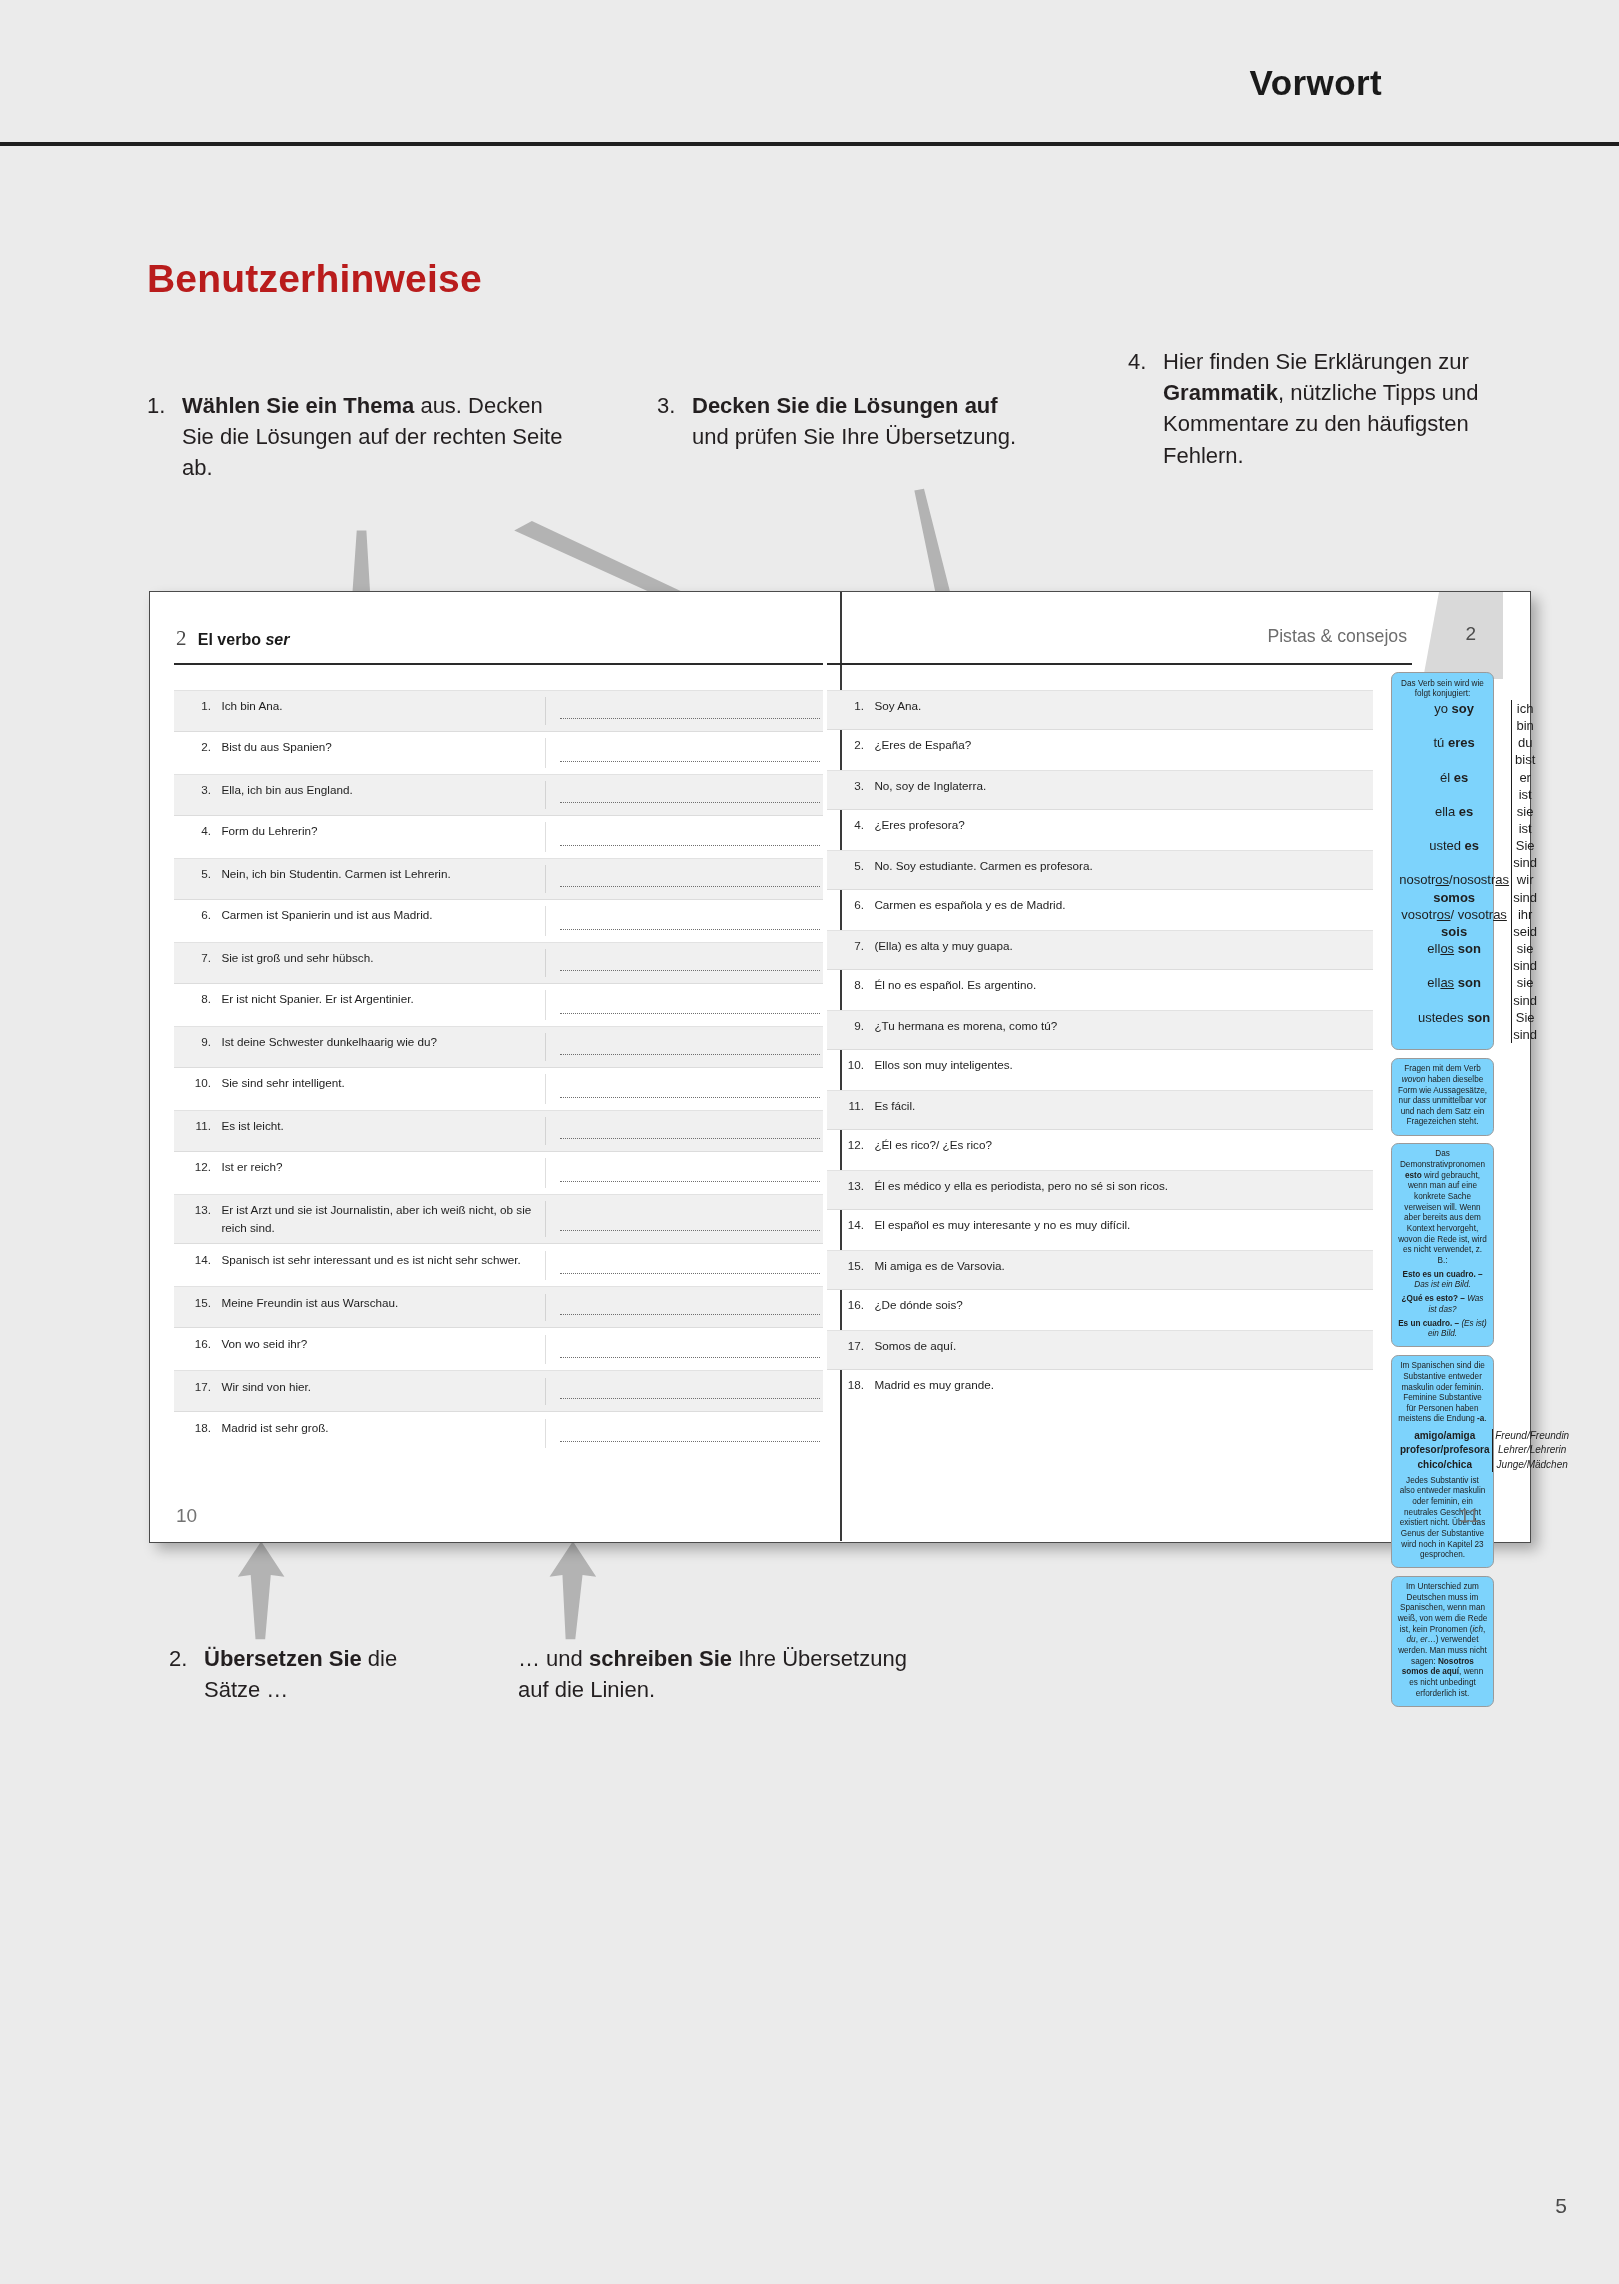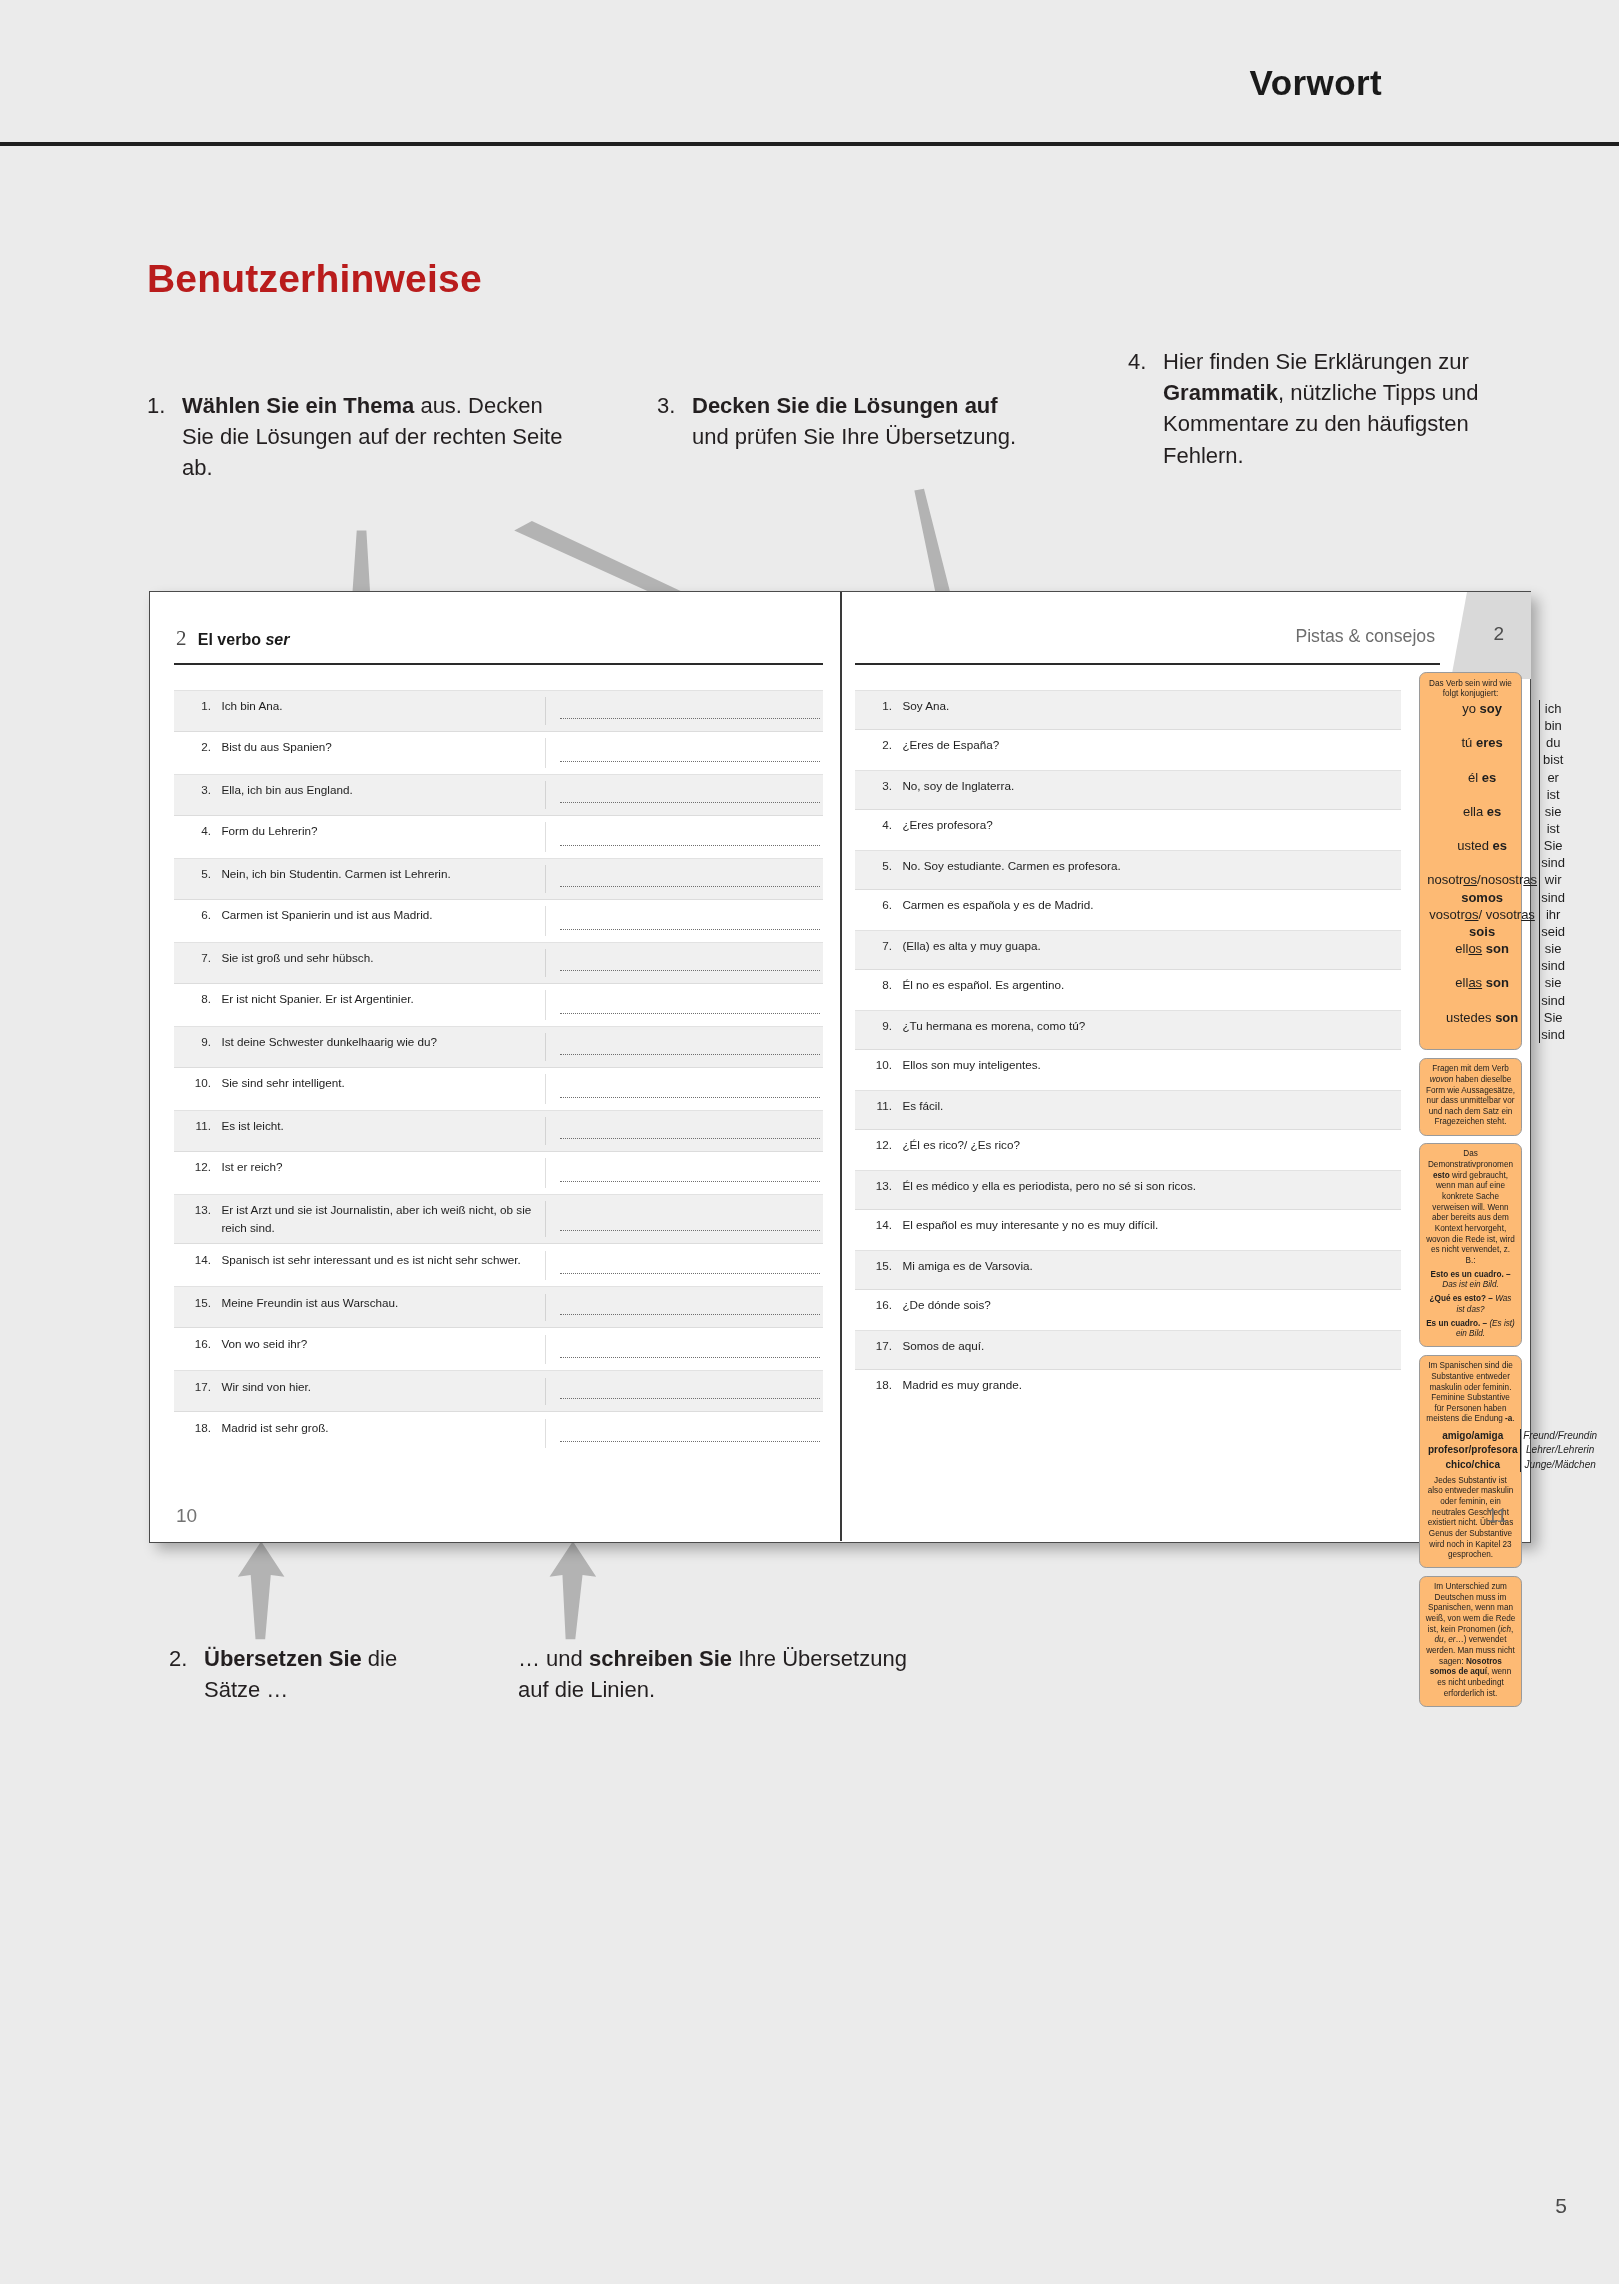--- a/index.html
+++ b/index.html
@@ -89,21 +89,21 @@
   }
   #gutter {
     position: absolute;
     left: 690px; top: 0;
     width: 1.6px; height: 949px;
     background: #3a3a3a;
   }
 
   .page-half { position: absolute; top: 0; height: 949px; }
   #page-left  { left: 0;    width: 690px; }
-  #page-right { left: 692px; width: 689px; }
+  #page-right { left: 664px; width: 689px; }
 
   
   #chapter-tab {
     position: absolute;
     right: 0; top: 0;
     width: 80px; height: 87px;
     background: #d9d9d9;
     clip-path: polygon(20% 0, 100% 0, 100% 100%, 0 100%);
   }
   #chapter-tab .tab-num {
@@ -204,21 +204,21 @@
 
   
   #tips {
     position: absolute;
     left: 577px; top: 80px;
     width: 103px;
   }
   .tip-box {
     border: 1.6px solid #9a9a9a;
     border-radius: 7.2px;
-    background: #fdba74;
+    background: #7dd3fc;
     margin-bottom: 7.2px;
     padding: 5.6px 5.6px 6.4px 5.6px;
     box-sizing: border-box;
     text-align: center;
     font-size: 8.2px;
     line-height: 1.30;
     color: #1e1e1e;
   }
   .tip-box b { font-weight: bold; }
   .tip-box i { font-style: italic; }

